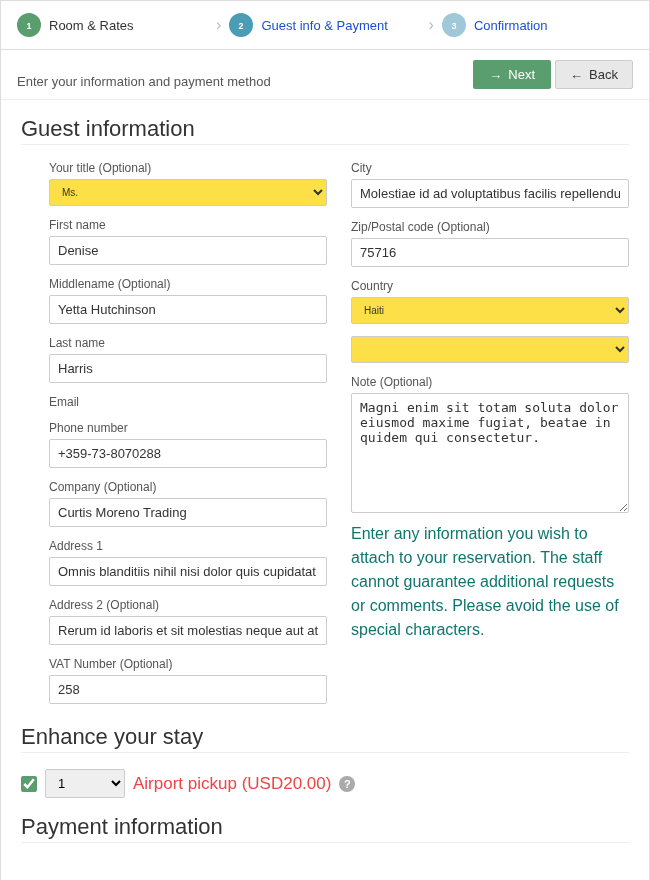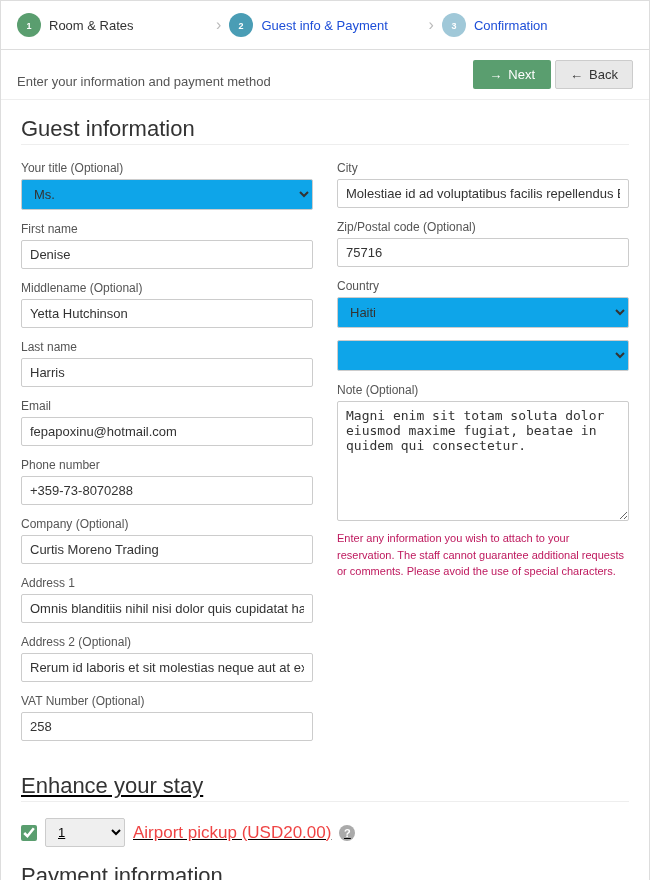--- a/index.html
+++ b/index.html
@@ -105,20 +105,21 @@
       margin-bottom: 16px;
       border-bottom: 1px solid #eee;
       padding-bottom: 2px;
     }
 
     
     .form-grid {
       display: grid;
       grid-template-columns: 1fr 1fr;
       gap: 8px 24px;
+      margin-left: 28px;
     }
     .form-group {
       margin-bottom: 12px;
     }
     .form-group label {
       display: block;
       font-size: 12px;
       color: #555;
       margin-bottom: 4px;
     }
@@ -129,49 +130,48 @@
       border: 1px solid #ccc;
       font-size: 13px;
       color: #333;
       border-radius: 2px;
       background: #fff;
     }
     .form-group select {
       width: 100%;
       padding: 6px 8px;
       border: 1px solid #ccc;
-      font-size: 13px;
-      color: #333;
-      border-radius: 2px;
-      background: #0ea5e9;
+      font-size: 10px;
+      color: #333;
+      border-radius: 2px;
+      background: #fde047;
       appearance: auto;
     }
     .form-group textarea {
       width: 100%;
       padding: 6px 8px;
       border: 1px solid #ccc;
       font-size: 13px;
       color: #333;
       border-radius: 2px;
       background: #fff;
       resize: vertical;
       height: 120px;
     }
     .note-hint {
-      font-size: 11px;
-      color: #be185d;
+      font-size: 16px;
+      color: #0f766e;
       margin-top: 6px;
       line-height: 1.5;
     }
 
     
     .enhance-section {
-      margin-top: 20px;
+      margin-top: 8px;
       padding-bottom: 16px;
-      text-decoration: underline;
     }
     .enhance-row {
       display: flex;
       align-items: center;
       gap: 8px;
       margin-top: 10px;
     }
     .enhance-row input[type="checkbox"] {
       width: 16px;
       height: 16px;
@@ -281,21 +281,20 @@
         <div class="form-group">
           <label>Middlename (Optional)</label>
           <input type="text" value="Yetta Hutchinson" style="">
         </div>
         <div class="form-group">
           <label>Last name</label>
           <input type="text" value="Harris" style="">
         </div>
         <div class="form-group">
           <label>Email</label>
-          <input type="email" value="fepapoxinu@hotmail.com" style="">
         </div>
         <div class="form-group">
           <label>Phone number</label>
           <input type="text" value="+359-73-8070288" style="">
         </div>
         <div class="form-group">
           <label>Company (Optional)</label>
           <input type="text" value="Curtis Moreno Trading" style="">
         </div>
         <div class="form-group">

